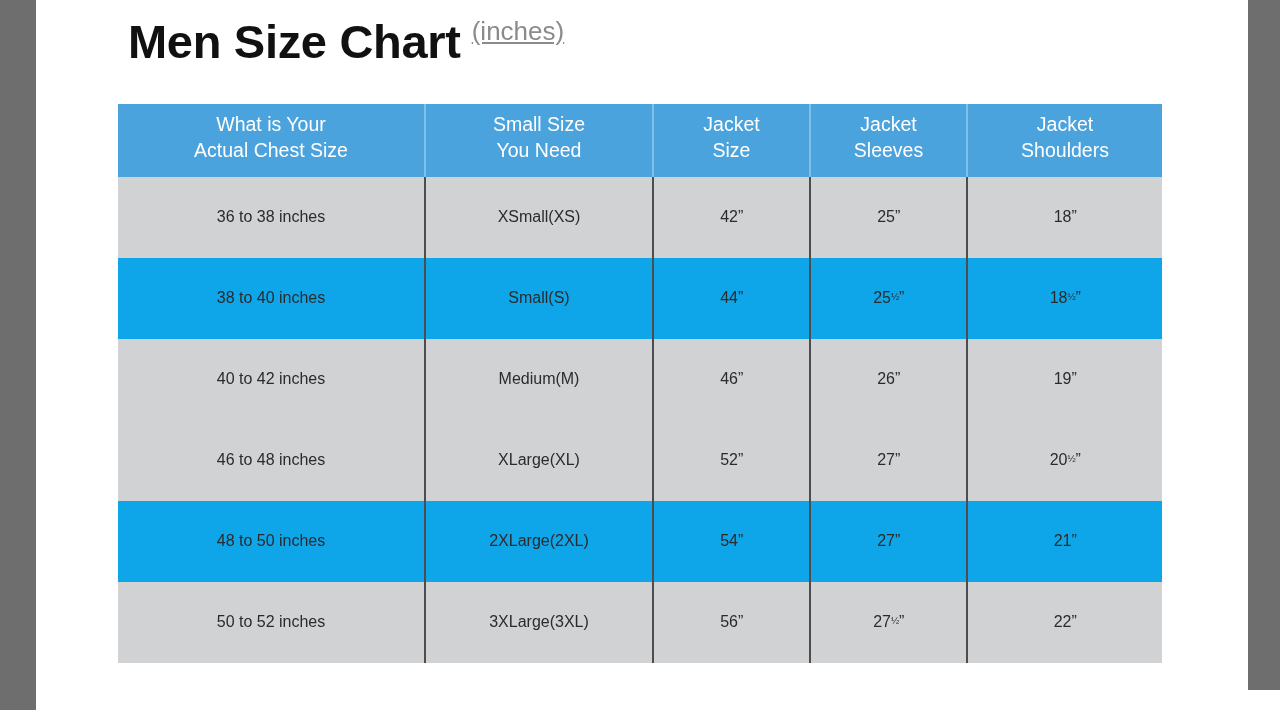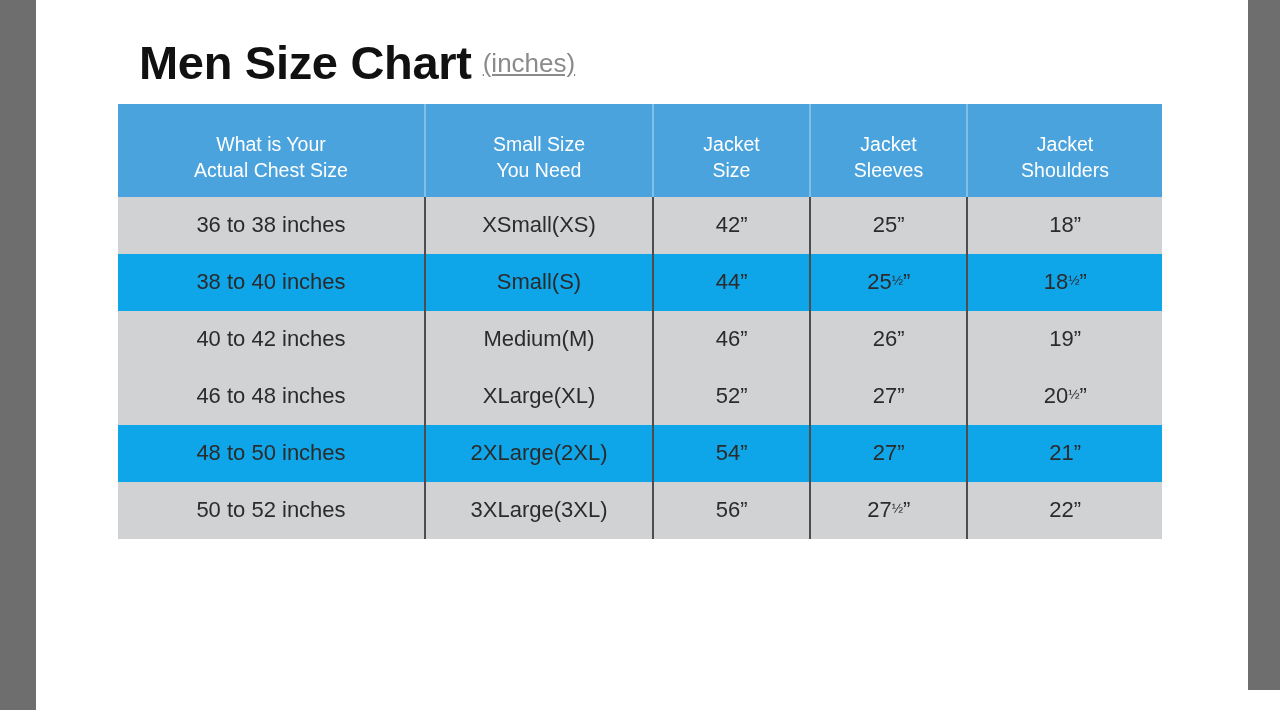--- a/index.html
+++ b/index.html
@@ -38,26 +38,25 @@
   .slide {
     position: absolute;
     left: 36px; top: 0;
     width: 1212px; height: 710px;
     background: #ffffff;
   }
 
   
   .title-row {
     position: absolute;
-    left: 103px;
+    left: 92px;
     top: 18px;
     display: flex;
-    align-items: center;
+    align-items: flex-start;
     white-space: nowrap;
-    margin-top: 21px;
   }
   .title-main {
     font-size: 47px;
     font-weight: 700;
     color: #111111;
     letter-spacing: -0.3px;
     line-height: 1;
   }
   .title-sub {
     font-size: 26px;
@@ -85,37 +84,37 @@
   table.size-chart col.c2 { width: 157px; }
   table.size-chart col.c3 { width: 157px; }
   table.size-chart col.c4 { width: 195px; }
 
   thead th {
     background: #4ba3dd;
     color: #ffffff;
     font-size: 19.5px;
     font-weight: 400;
     line-height: 1.33;
-    padding: 28px 4px 13px 4px;
+    padding: 8px 4px 13px 4px;
     text-align: center;
     vertical-align: middle;
     border-right: 2px solid #7fc0e8;
     height: 70px;
     box-sizing: border-box;
   }
   thead th:last-child { border-right: none; }
   thead th .hl { display: block; }
 
   tbody td {
-    font-size: 22px;
+    font-size: 16px;
     font-weight: 400;
     color: #2b2b2b;
     text-align: center;
     vertical-align: middle;
-    height: 57px;
+    height: 81px;
     padding: 0 7px;
     border-right: 2px solid #4d4d4d;
     box-sizing: border-box;
   }
   tbody td:last-child { border-right: none; margin-left: 20px; }
   tbody tr.band-gray td { background: #d0d2d3; }
   tbody tr.band-white td { background: #0ea5e9; }
 
   .frac {
     font-size: 0.62em;

